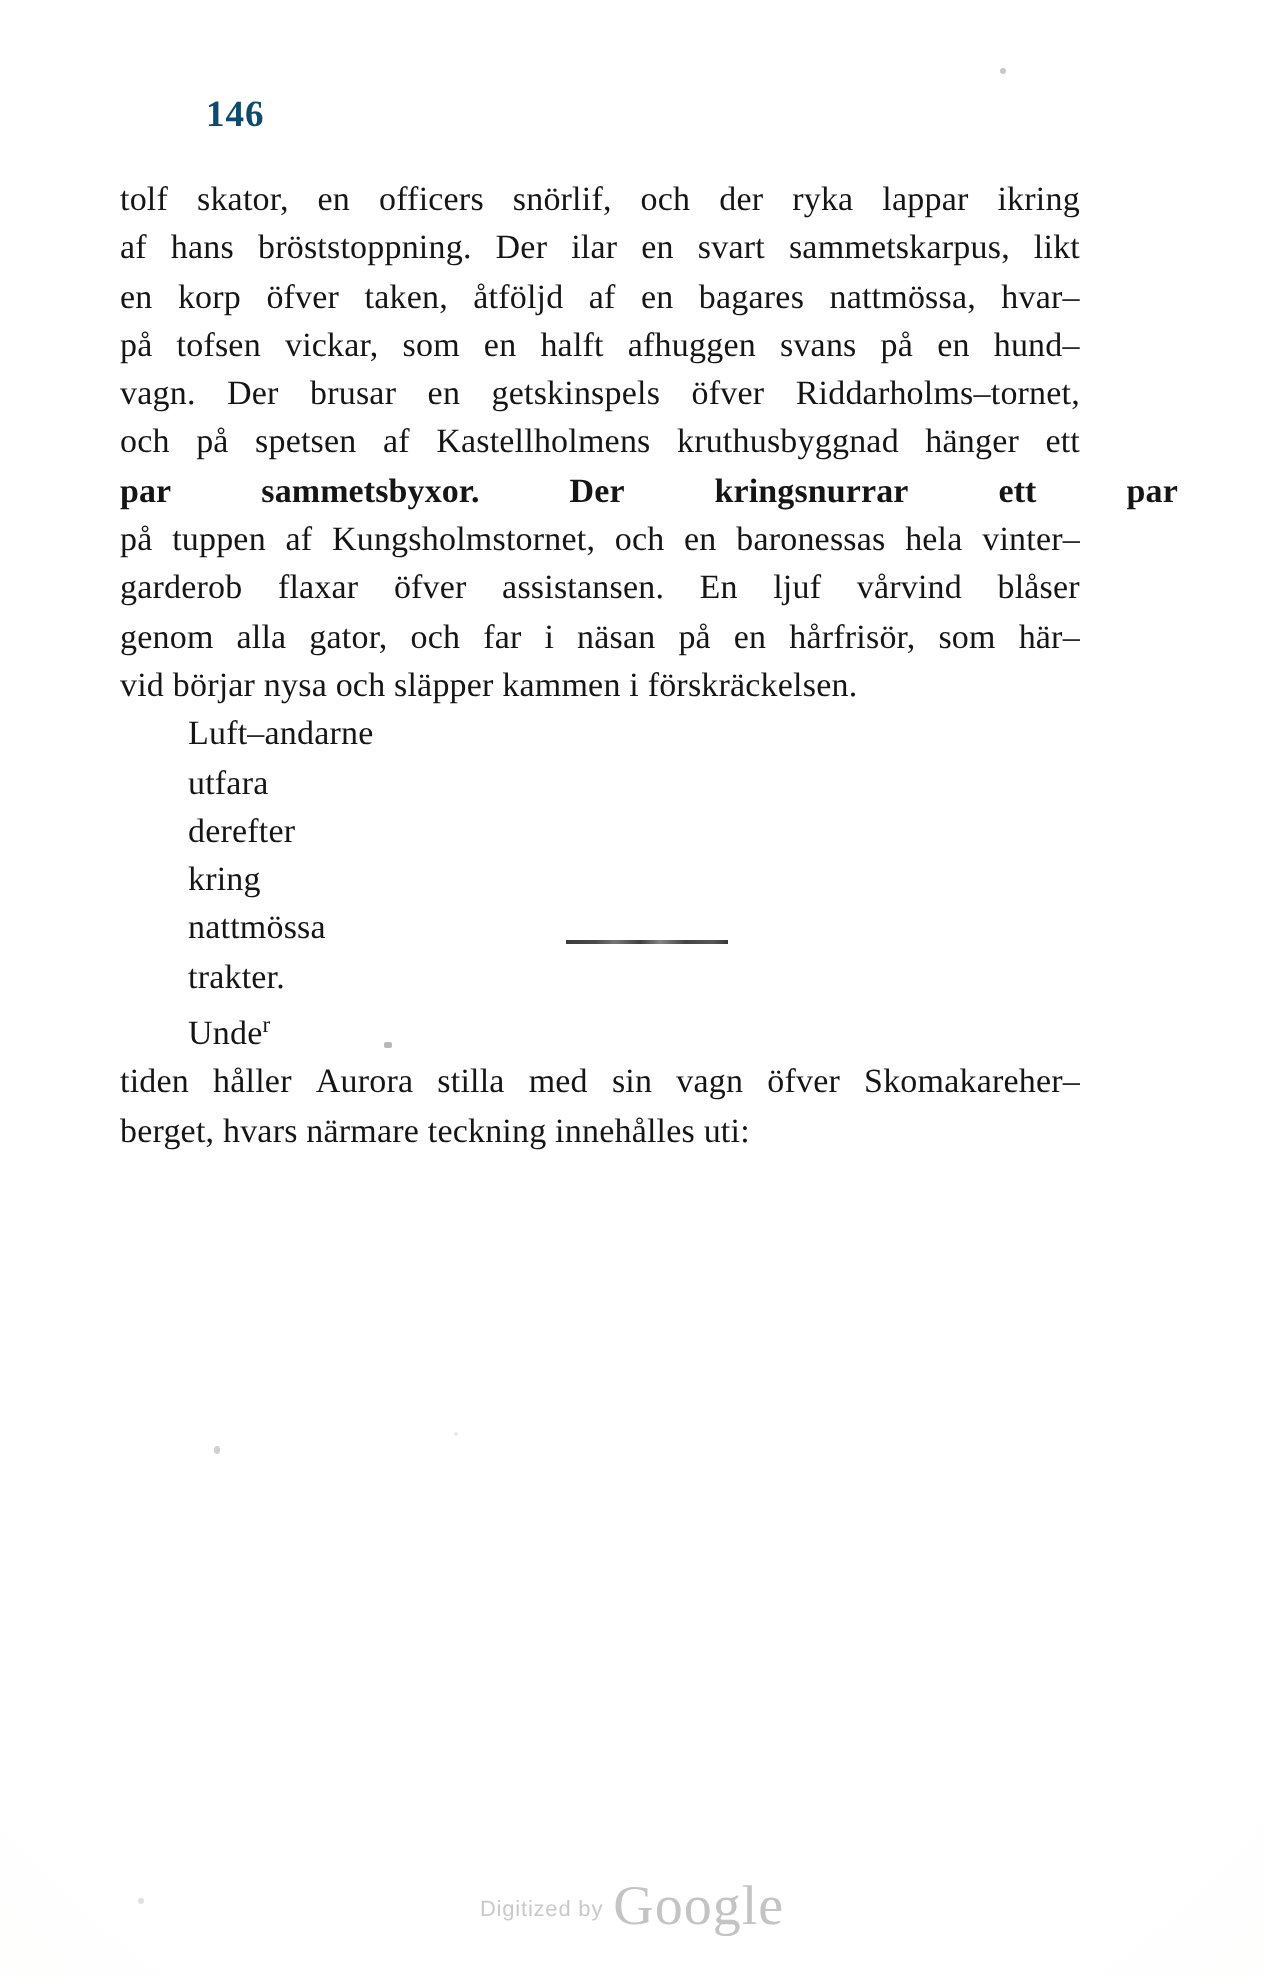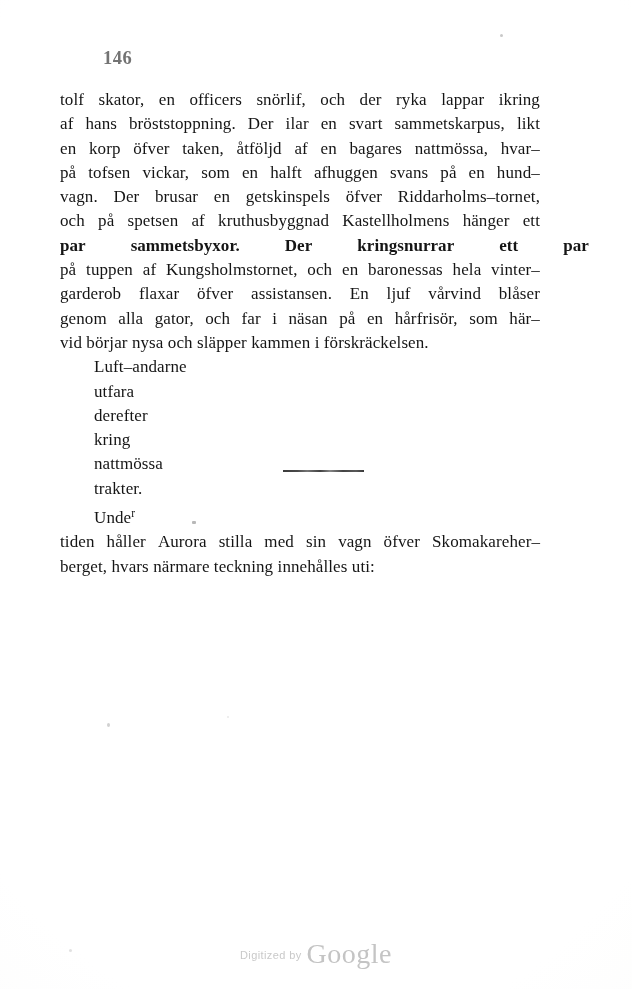--- a/index.html
+++ b/index.html
@@ -31,21 +31,21 @@
   }
 
   
   .folio {
     position: absolute;
     left: 103px;
     top: 48px;
     font-size: 18.5px;
     letter-spacing: 0.5px;
     font-weight: 600;
-    color: #737373;
+    color: #0c4a6e;
   }
 
   
   .textblock {
     position: absolute;
     left: 60px;
     top: 88px;
     width: 480px;
   }
 
@@ -214,22 +214,22 @@
         <span>getskinspels</span>
         <span>öfver</span>
         <span>Riddarholms–tornet,</span>
       </span>
 
       <span class="line just">
         <span>och</span>
         <span>på</span>
         <span>spetsen</span>
         <span>af</span>
+        <span>Kastellholmens</span>
         <span>kruthusbyggnad</span>
-        <span>Kastellholmens</span>
         <span>hänger</span>
         <span>ett</span>
       </span>
 
       <span class="line just heavy">
         <span>par</span>
         <span>sammetsbyxor.</span>
         <span>Der</span>
         <span>kringsnurrar</span>
         <span>ett</span>

